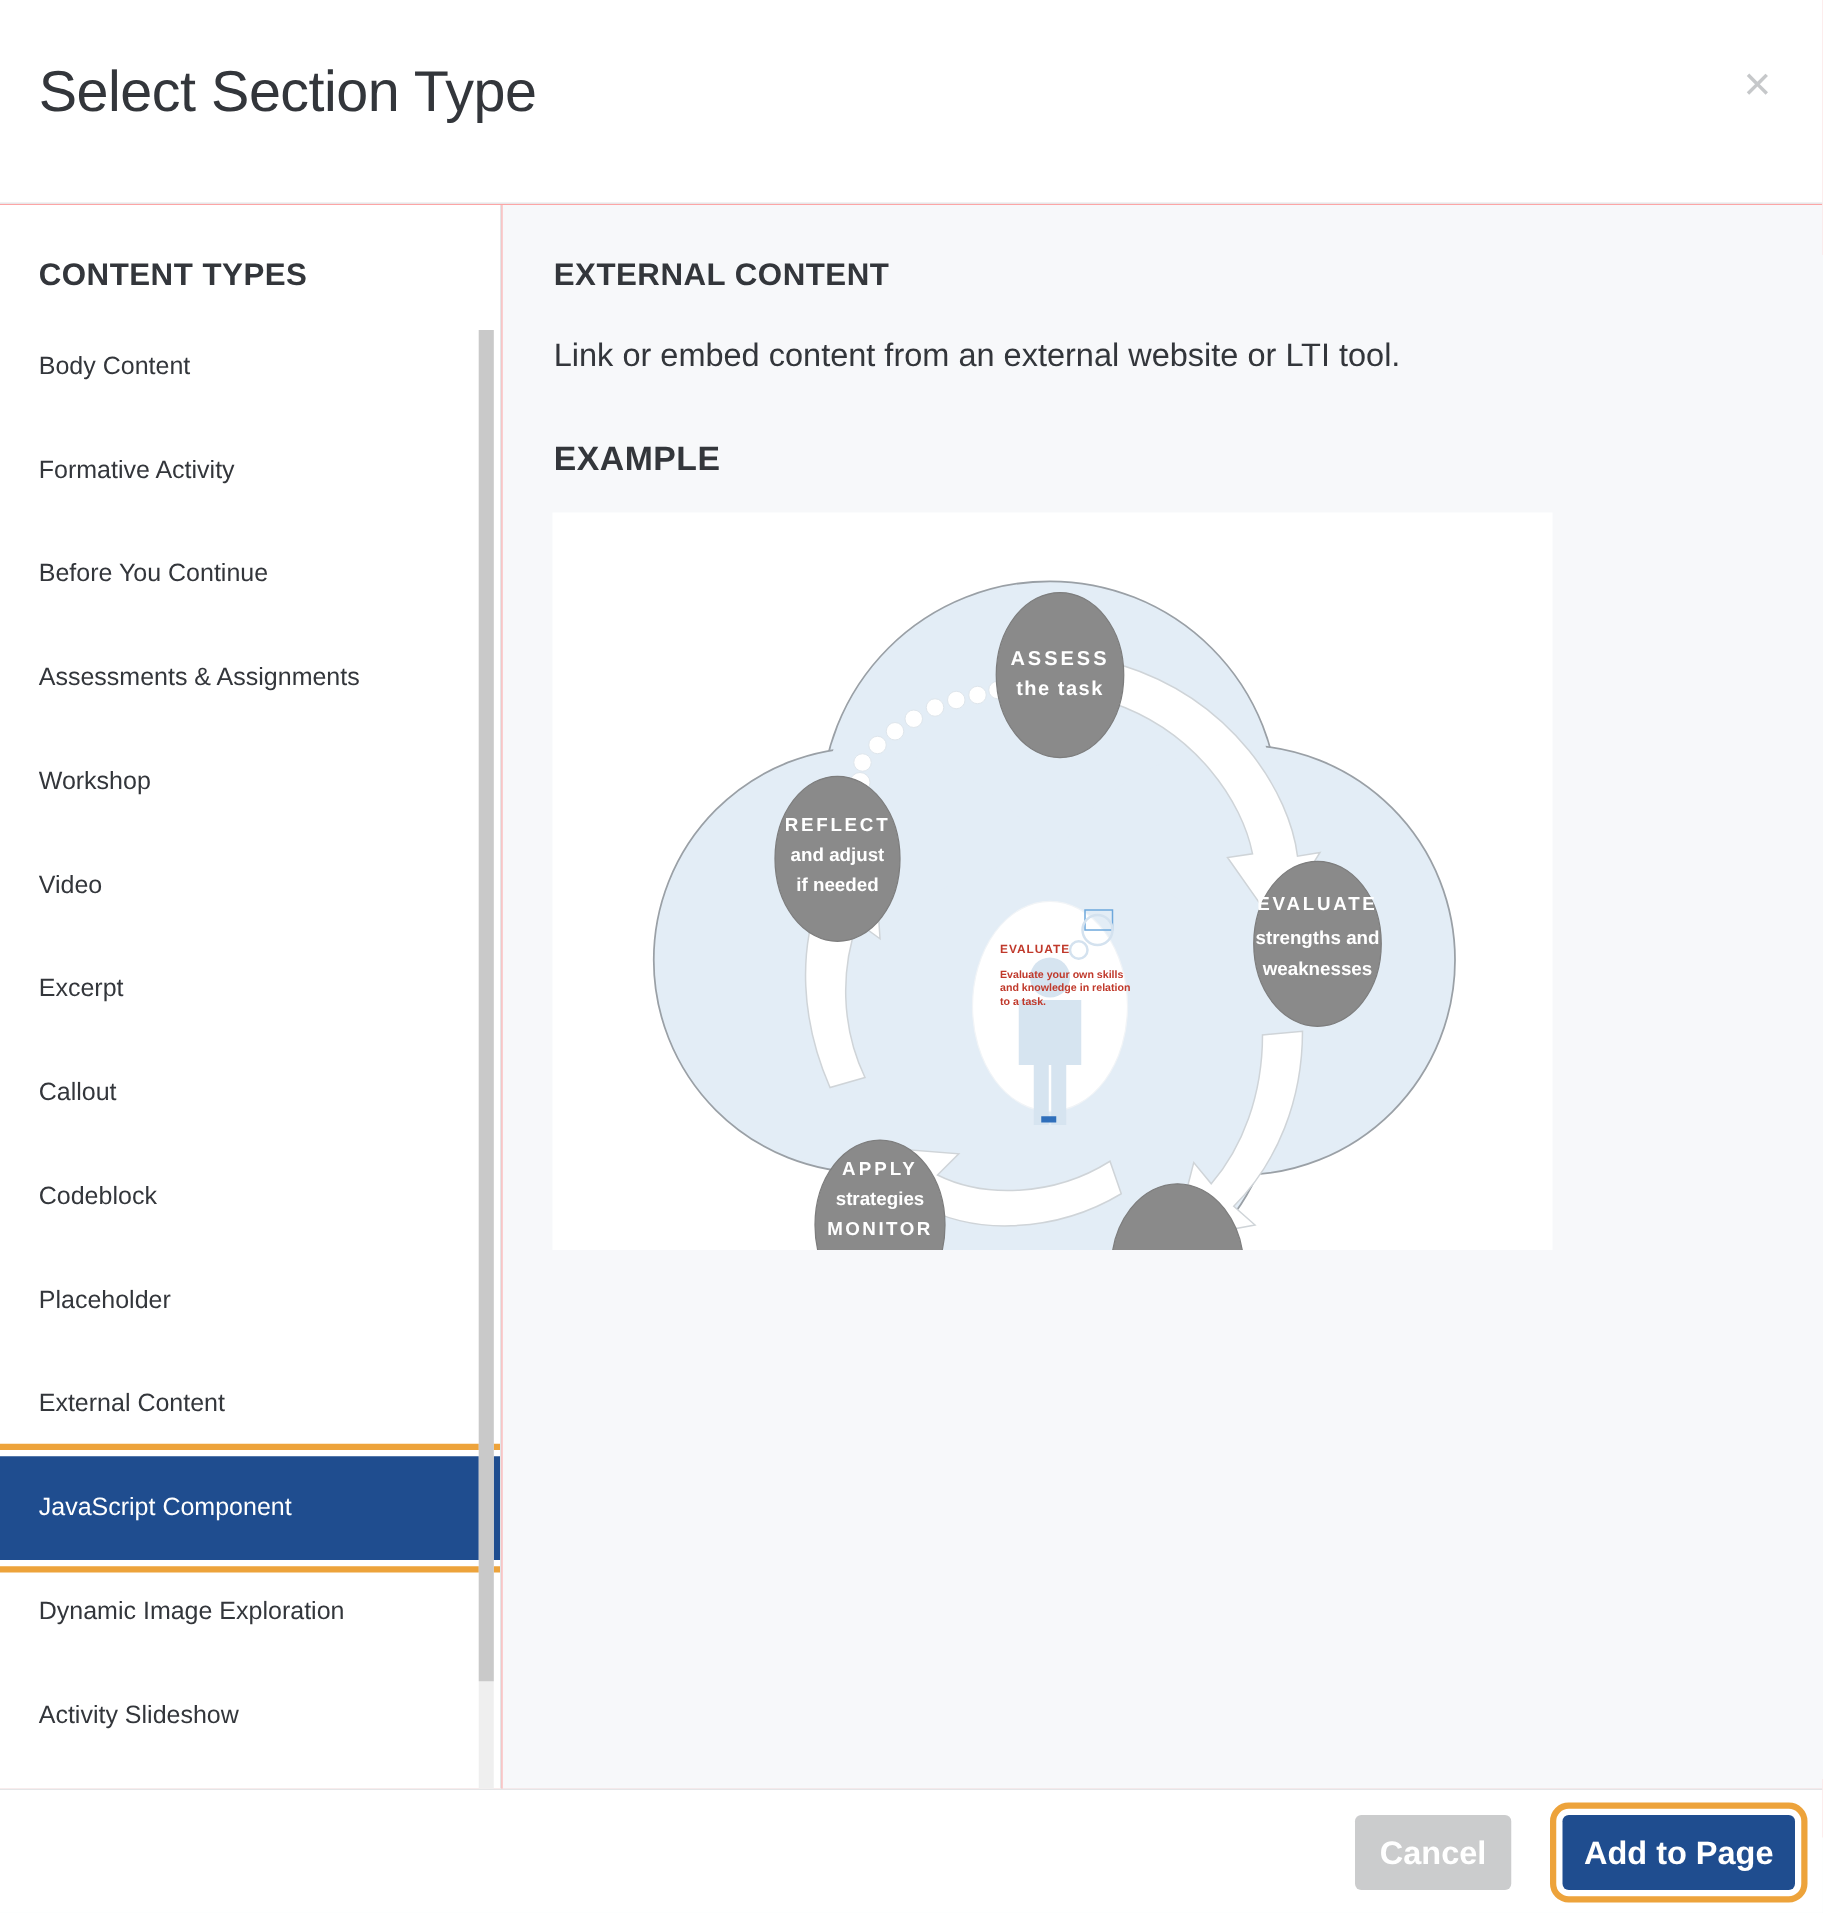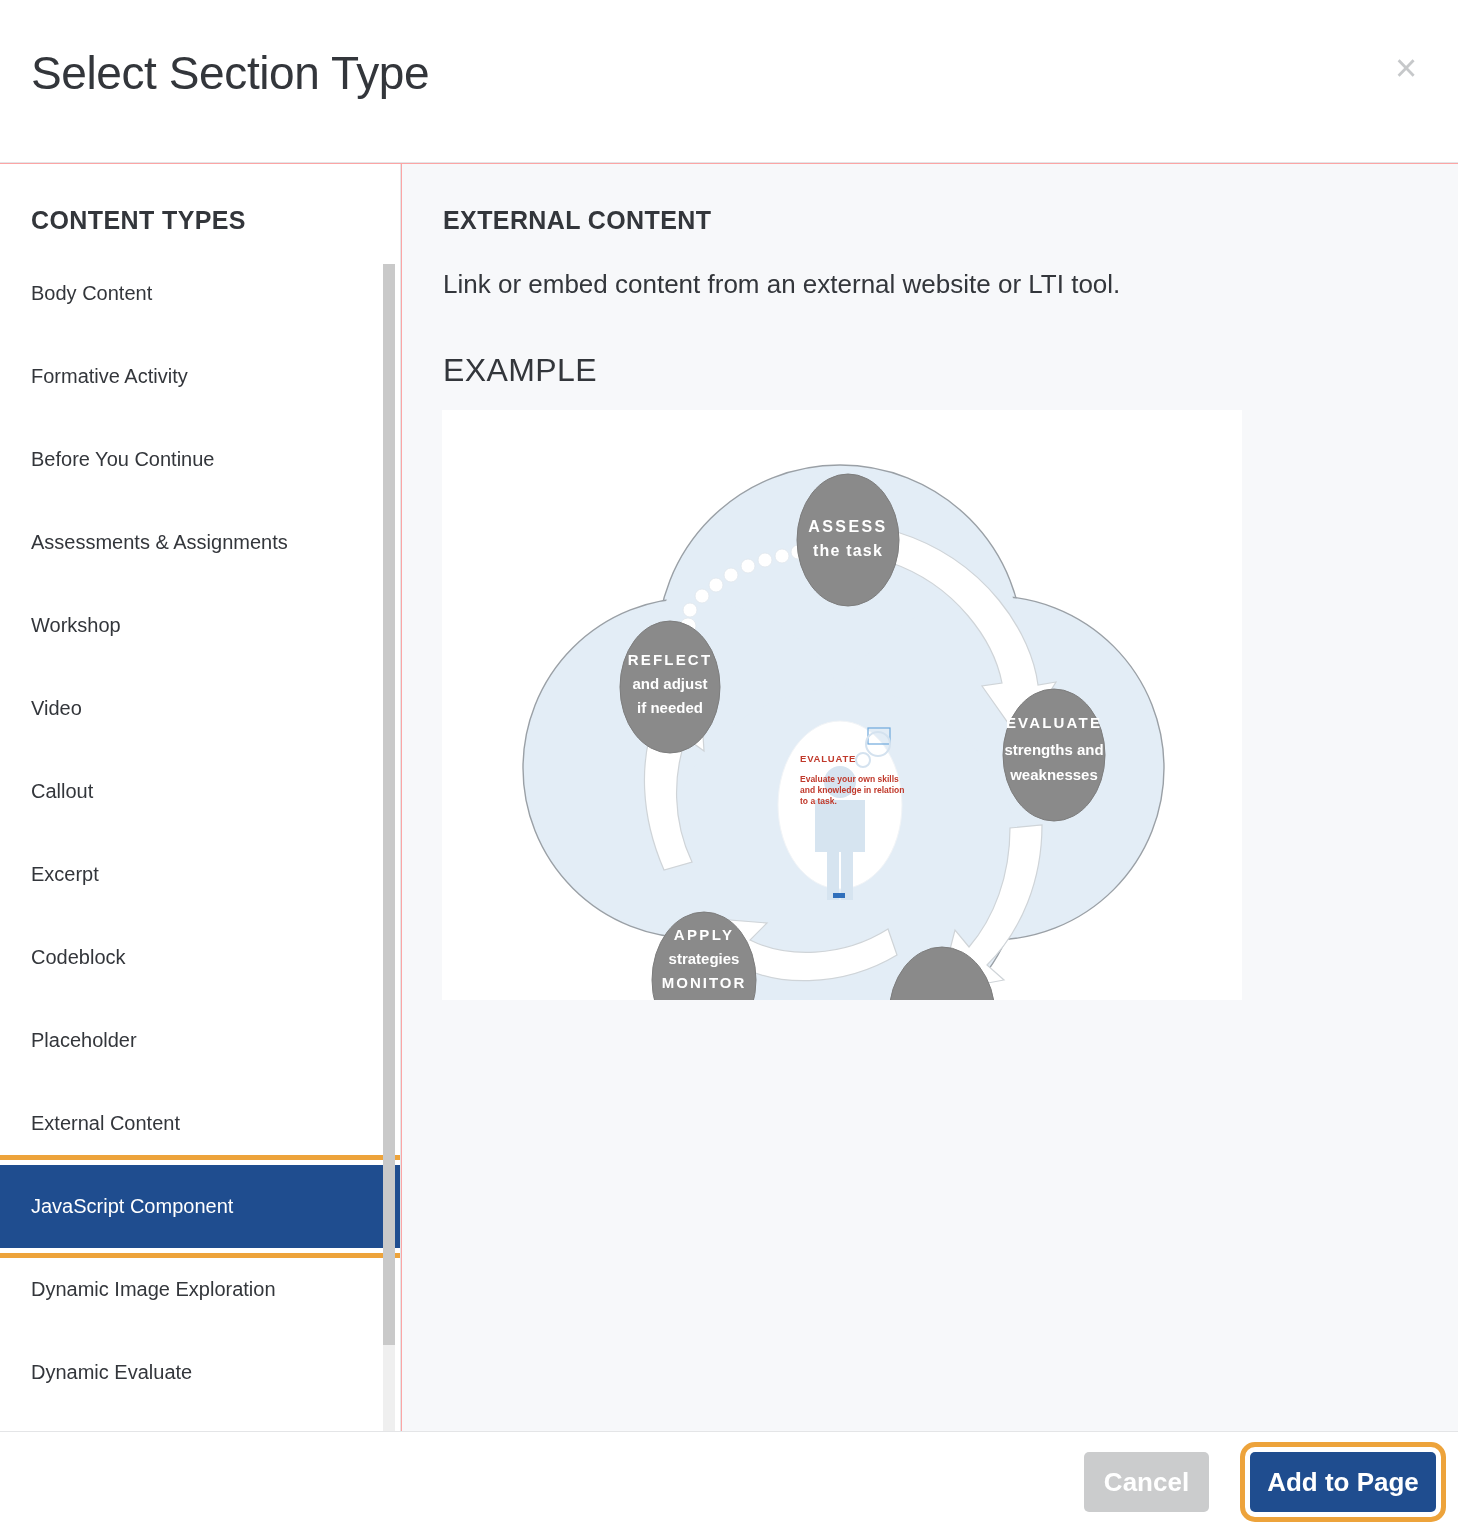--- a/index.html
+++ b/index.html
@@ -134,22 +134,22 @@
   #detail-description {
     position: absolute;
     left: 41px; top: 105px;
     font-size: 26px;
     color: #33363b;
     text-align: right;
   }
   #example-heading {
     position: absolute;
     left: 41px; top: 188px;
-    font-size: 32px;
-    font-weight: 400;
+    font-size: 27px;
+    font-weight: 700;
     color: #33363b;
     letter-spacing: 0.4px;
   }
   #example-figure {
     position: absolute;
     left: 40px; top: 246px;
     width: 800px; height: 590px;
     background: #ffffff;
     overflow: hidden;
   }
@@ -204,28 +204,28 @@
 
     <div id="sidebar">
       <div id="sidebar-heading">CONTENT TYPES</div>
       <div id="content-type-list">
           <div class="ct-item">Body Content</div>
           <div class="ct-item">Formative Activity</div>
           <div class="ct-item">Before You Continue</div>
           <div class="ct-item">Assessments &amp; Assignments</div>
           <div class="ct-item">Workshop</div>
           <div class="ct-item">Video</div>
+          <div class="ct-item">Excerpt</div>
           <div class="ct-item">Callout</div>
-          <div class="ct-item">Excerpt</div>
           <div class="ct-item">Codeblock</div>
           <div class="ct-item">Placeholder</div>
           <div class="ct-item">External Content</div>
           <div class="ct-item selected">JavaScript Component</div>
           <div class="ct-item">Dynamic Image Exploration</div>
-          <div class="ct-item">Dynamic Evaluate</div>
+          <div class="ct-item">Activity Slideshow</div>
         </div>
     </div>
     <div id="sidebar-scrollbar-track"></div>
     <div id="sidebar-scrollbar-thumb"></div>
 
     <div id="detail-pane">
       <div id="detail-heading">EXTERNAL CONTENT</div>
       <div id="detail-description">Link or embed content from an external website or LTI tool.</div>
       <div id="example-heading">EXAMPLE</div>
 

